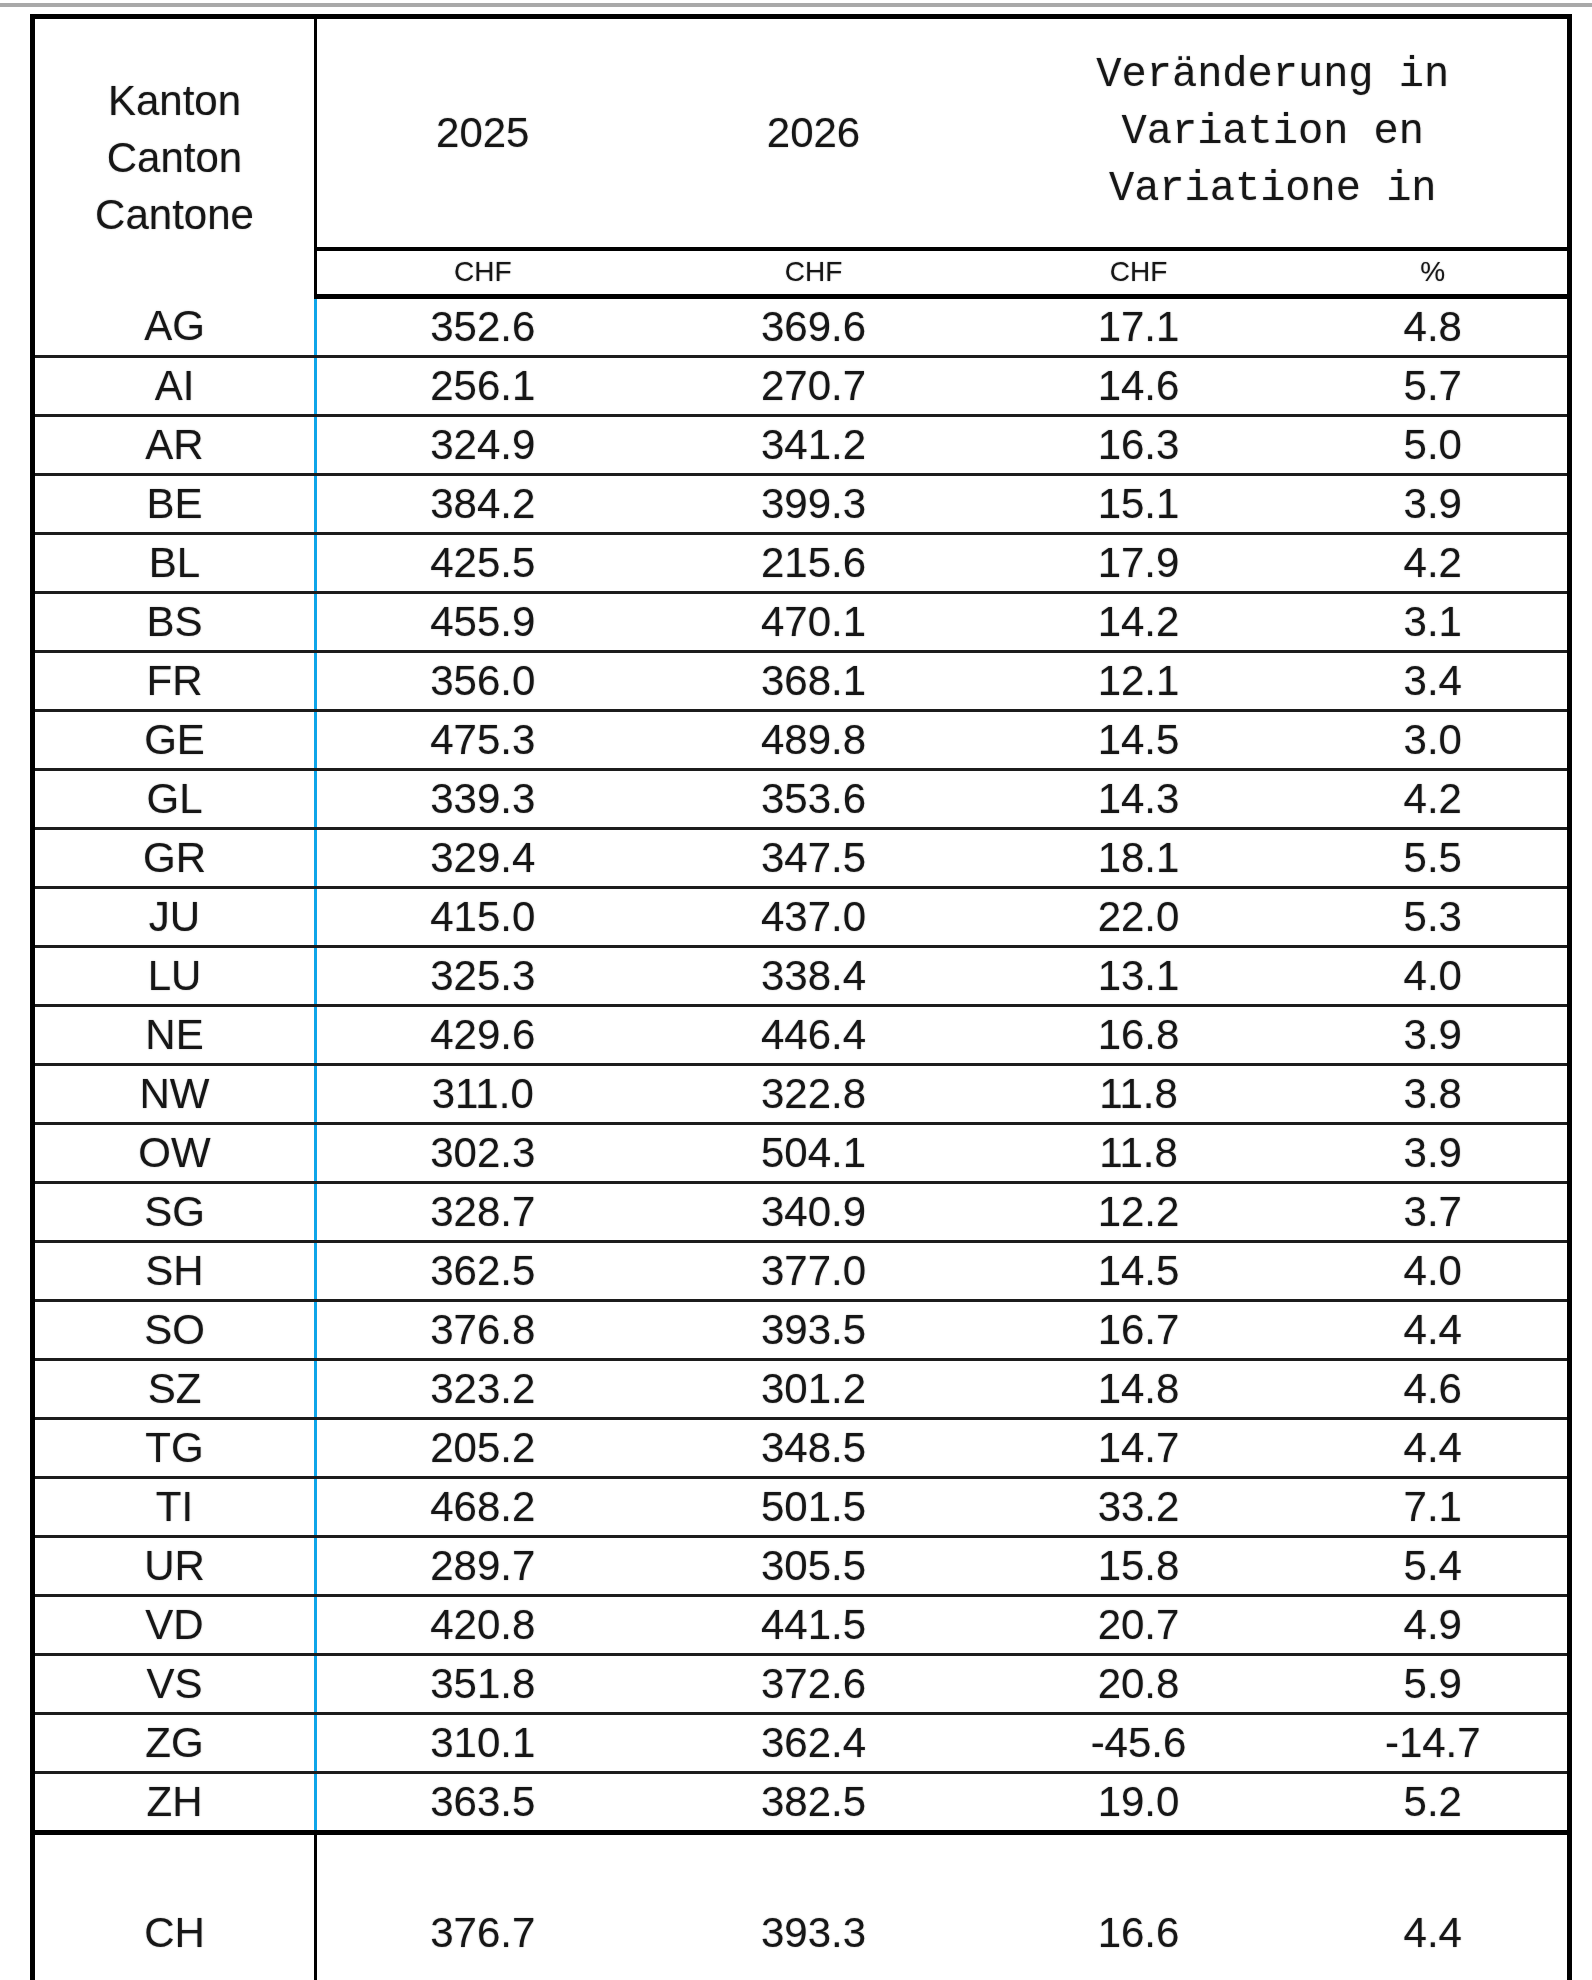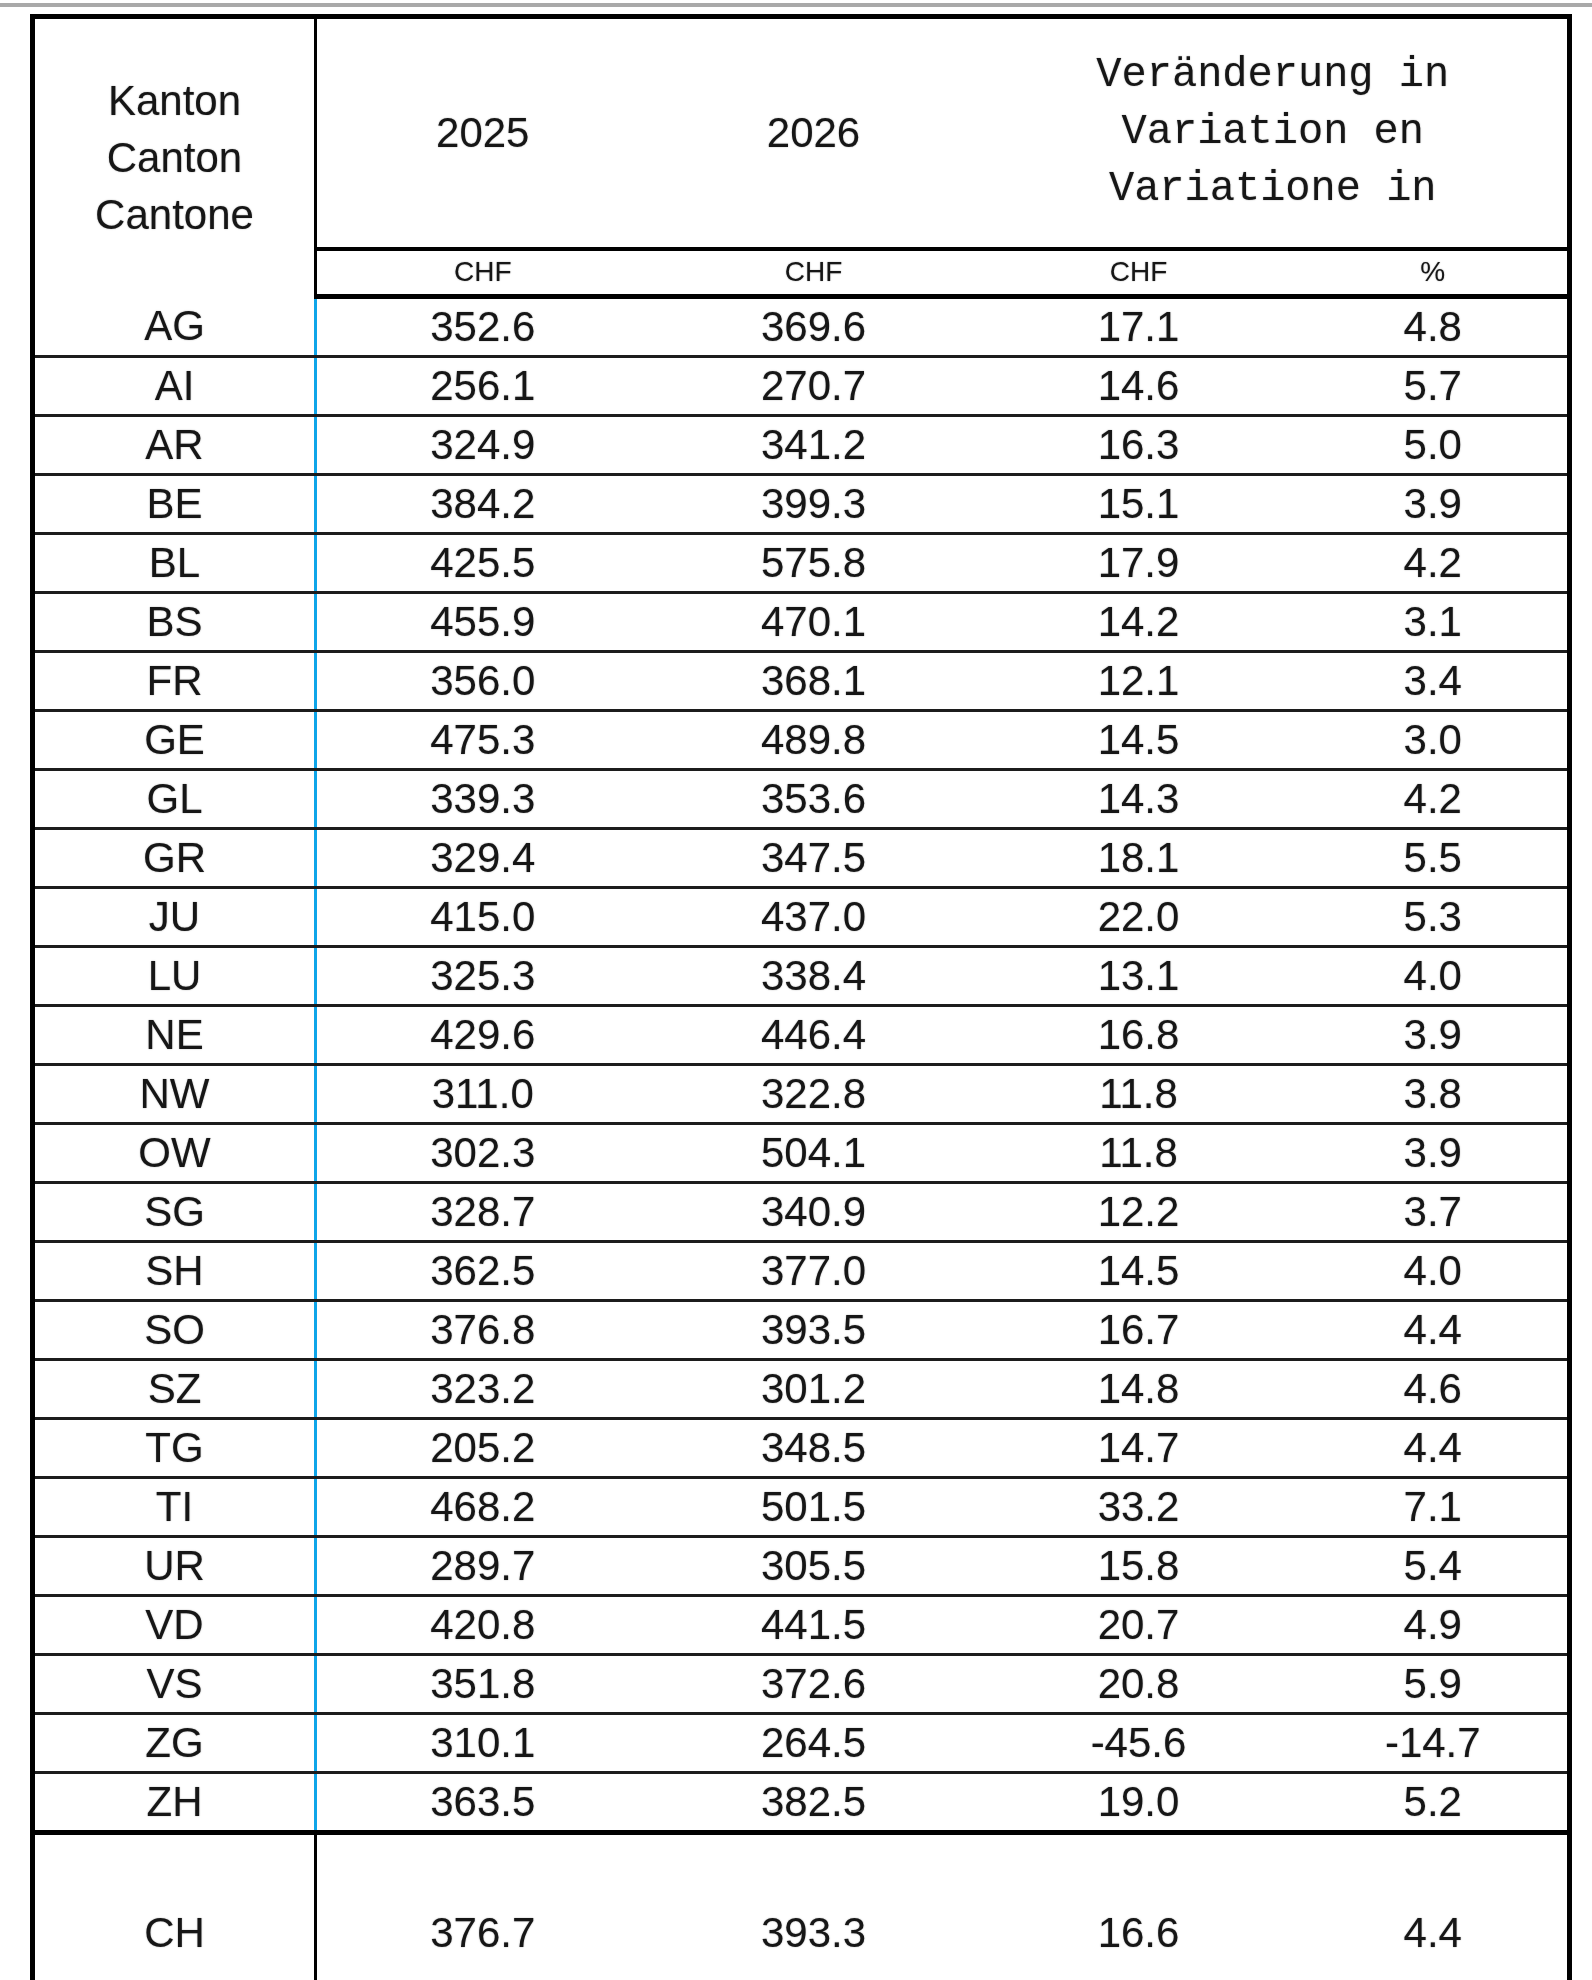--- a/index.html
+++ b/index.html
@@ -150,21 +150,21 @@
         <tr>
     <td class="canton-cell">BE</td>
     <td>384.2</td>
     <td>399.3</td>
     <td>15.1</td>
     <td>3.9</td>
   </tr>
         <tr>
     <td class="canton-cell">BL</td>
     <td>425.5</td>
-    <td>575.8</td>
+    <td>215.6</td>
     <td>17.9</td>
     <td>4.2</td>
   </tr>
         <tr>
     <td class="canton-cell">BS</td>
     <td>455.9</td>
     <td>470.1</td>
     <td>14.2</td>
     <td>3.1</td>
   </tr>
@@ -290,21 +290,21 @@
         <tr>
     <td class="canton-cell">VS</td>
     <td>351.8</td>
     <td>372.6</td>
     <td>20.8</td>
     <td>5.9</td>
   </tr>
         <tr>
     <td class="canton-cell">ZG</td>
     <td>310.1</td>
-    <td>264.5</td>
+    <td>362.4</td>
     <td>-45.6</td>
     <td>-14.7</td>
   </tr>
         <tr>
     <td class="canton-cell">ZH</td>
     <td>363.5</td>
     <td>382.5</td>
     <td>19.0</td>
     <td>5.2</td>
   </tr>

